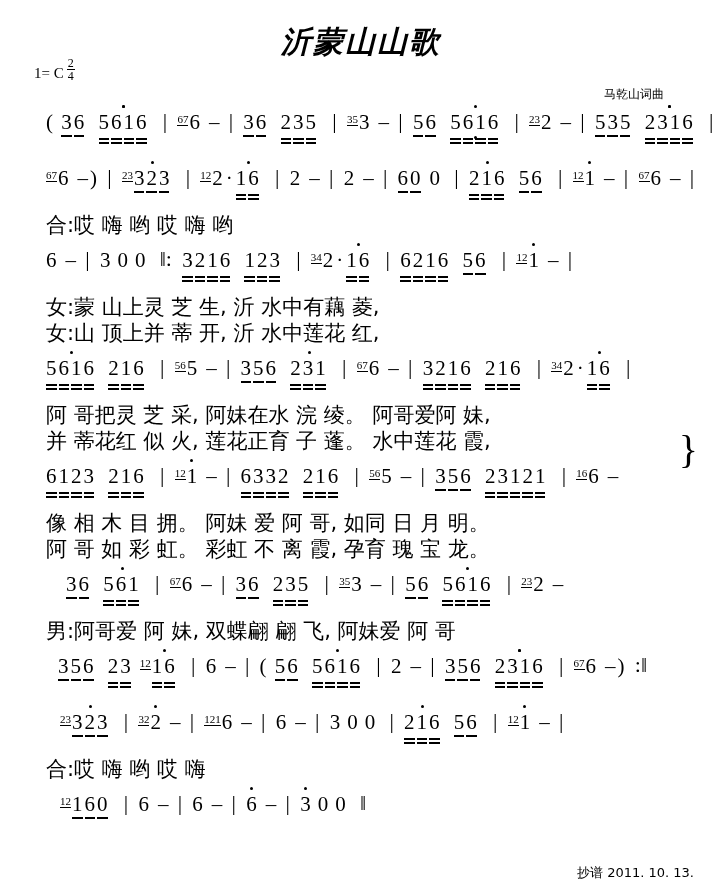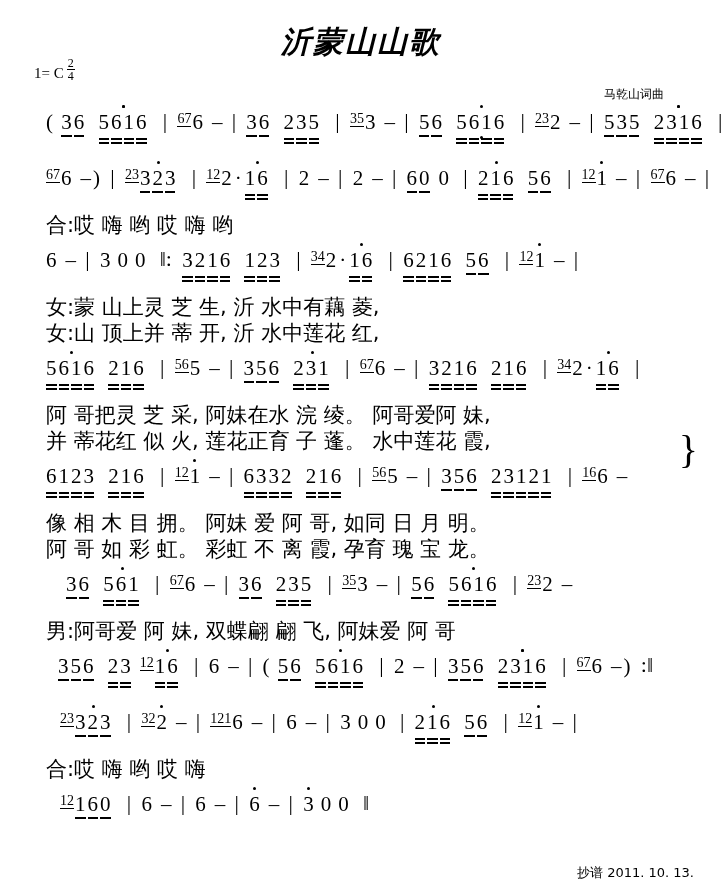--- a/index.html
+++ b/index.html
@@ -97,21 +97,21 @@
     content:"";
     position:absolute;
     width:3px;height:3px;border-radius:50%;
     background:#000;
     left:50%;margin-left:-1.5px;
     bottom:-4px;
   }
   .aug{margin:0 2px;}
   .pre{
     display:inline-block;
-    font-size:14px;
+    font-size:11px;
     vertical-align:6px;
     margin-right:1px;
     line-height:1;
     text-align:center;
   }
   .pre i{display:block;font-style:normal;}
   .pre .top{border-bottom:1px solid #000;}
   .lyricline{
     padding-left:30px;
     font-size:21px;

